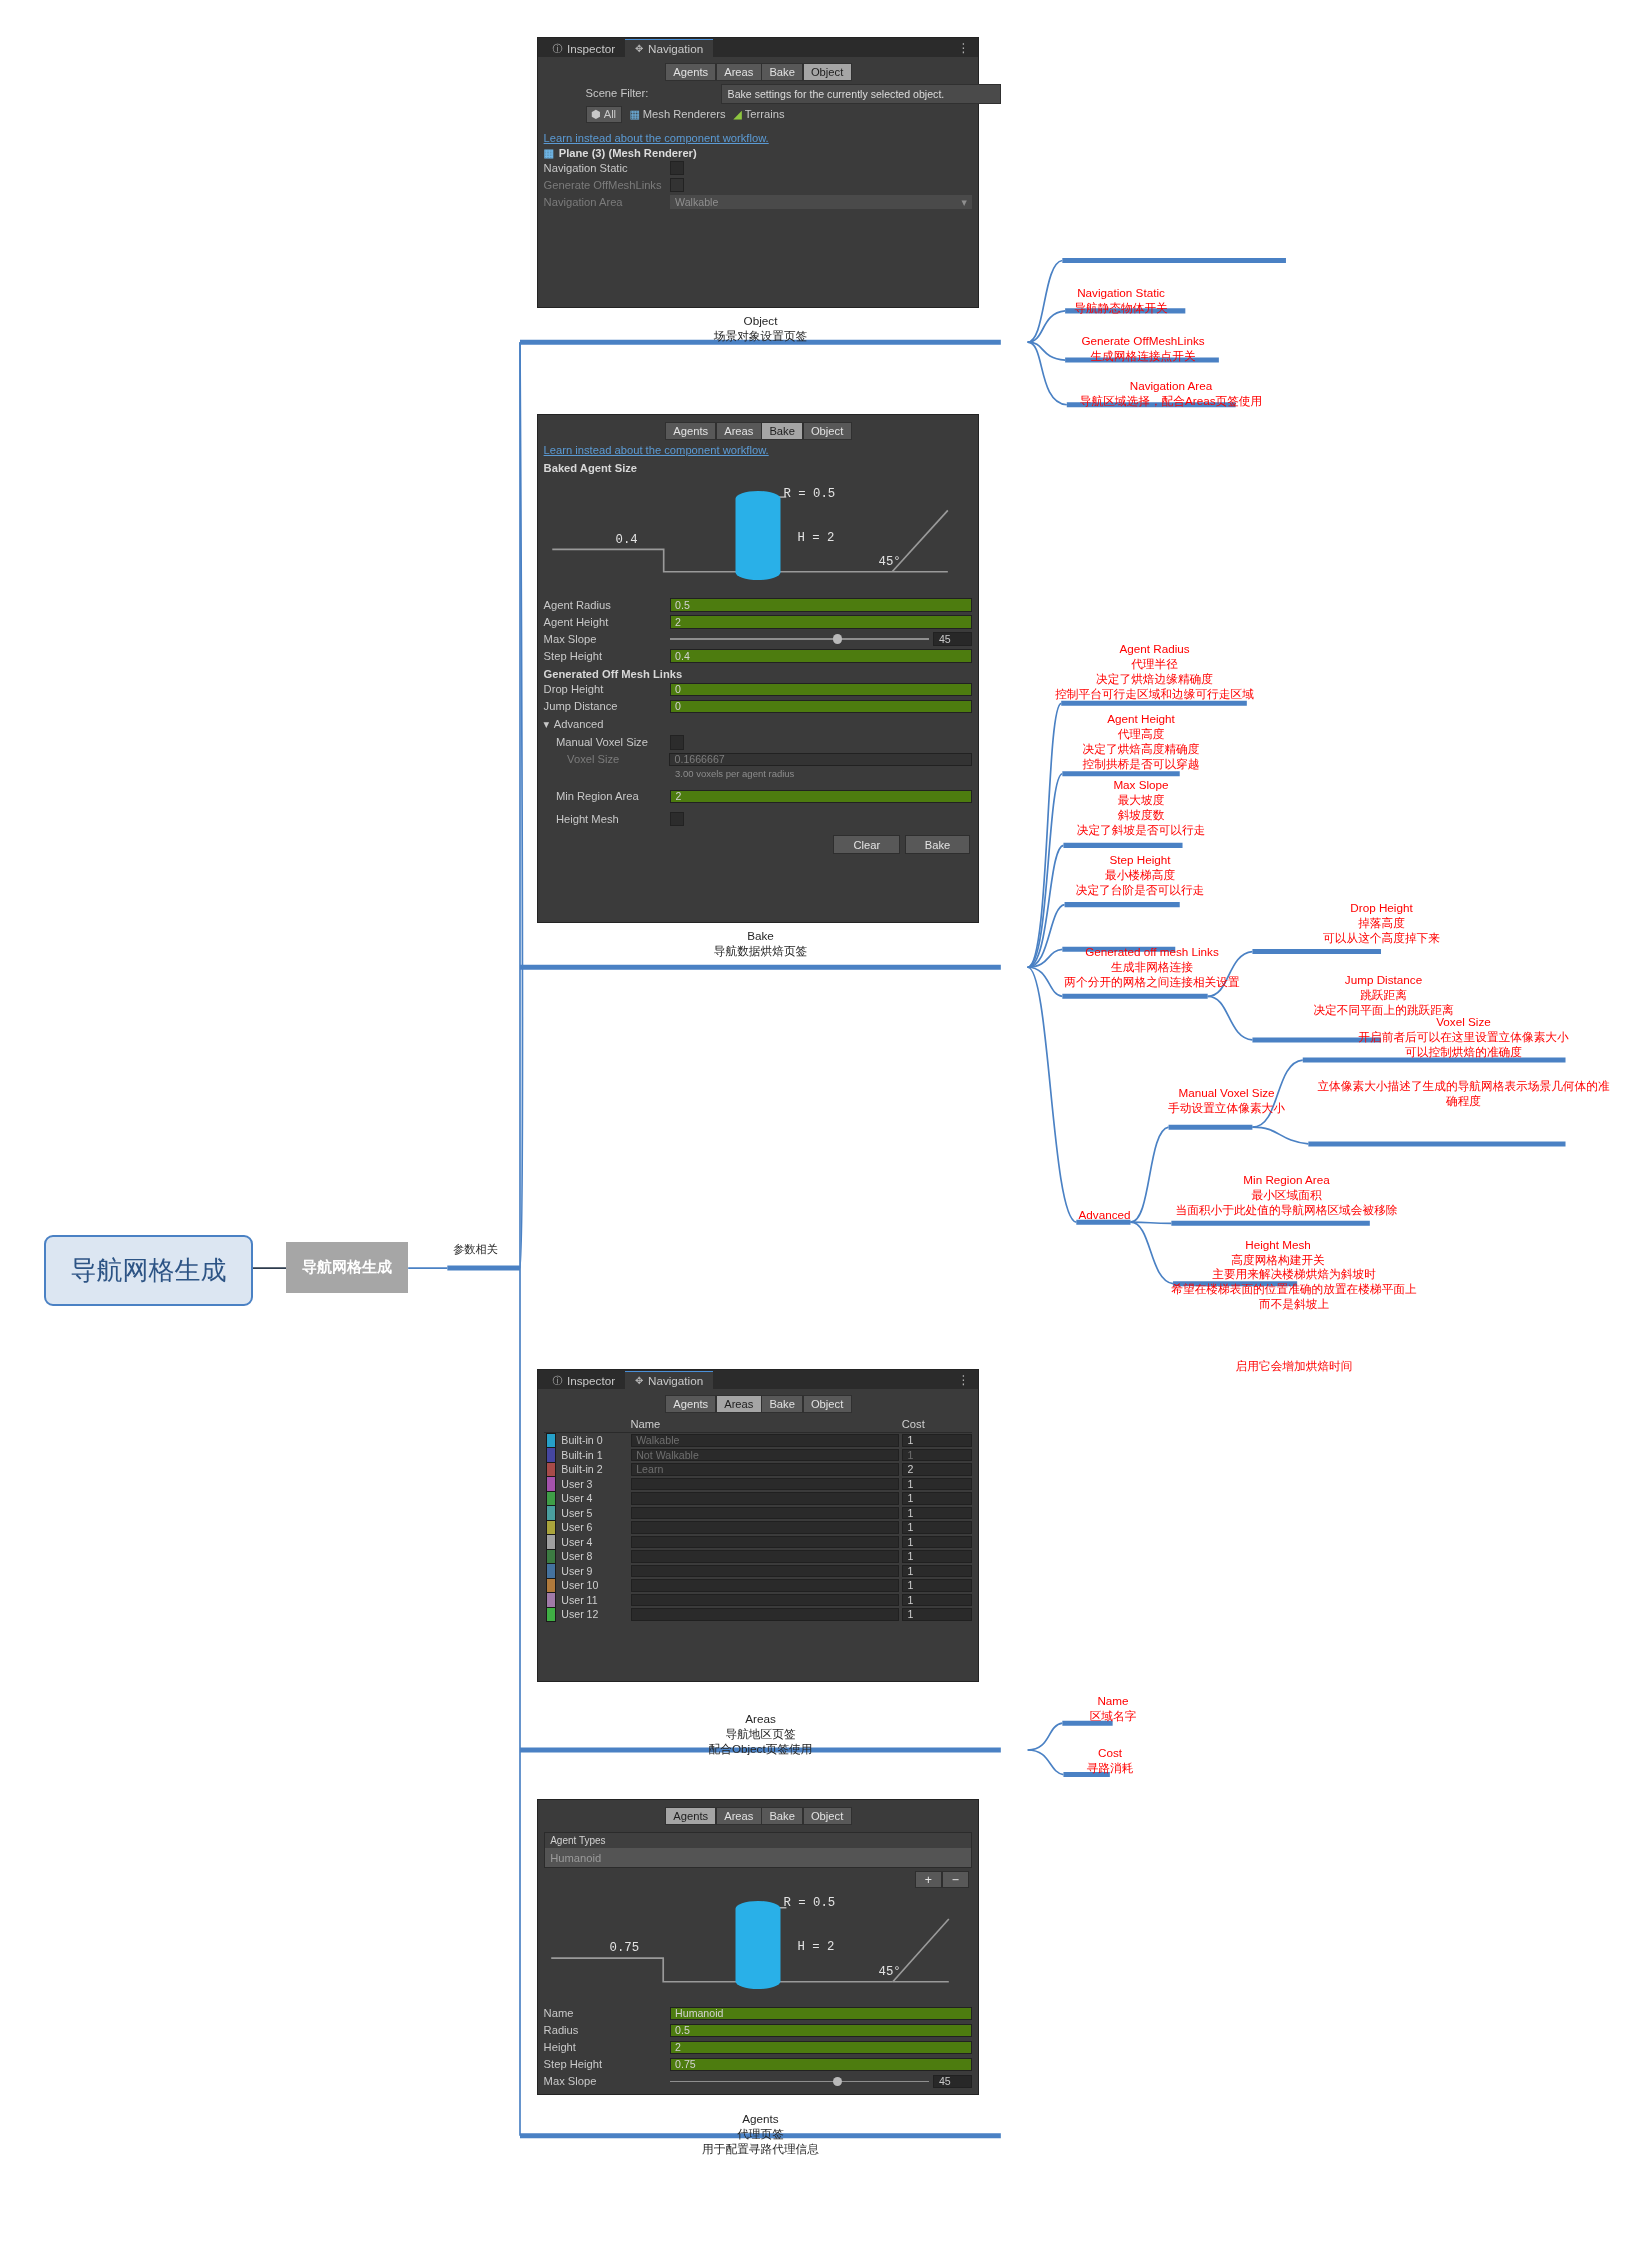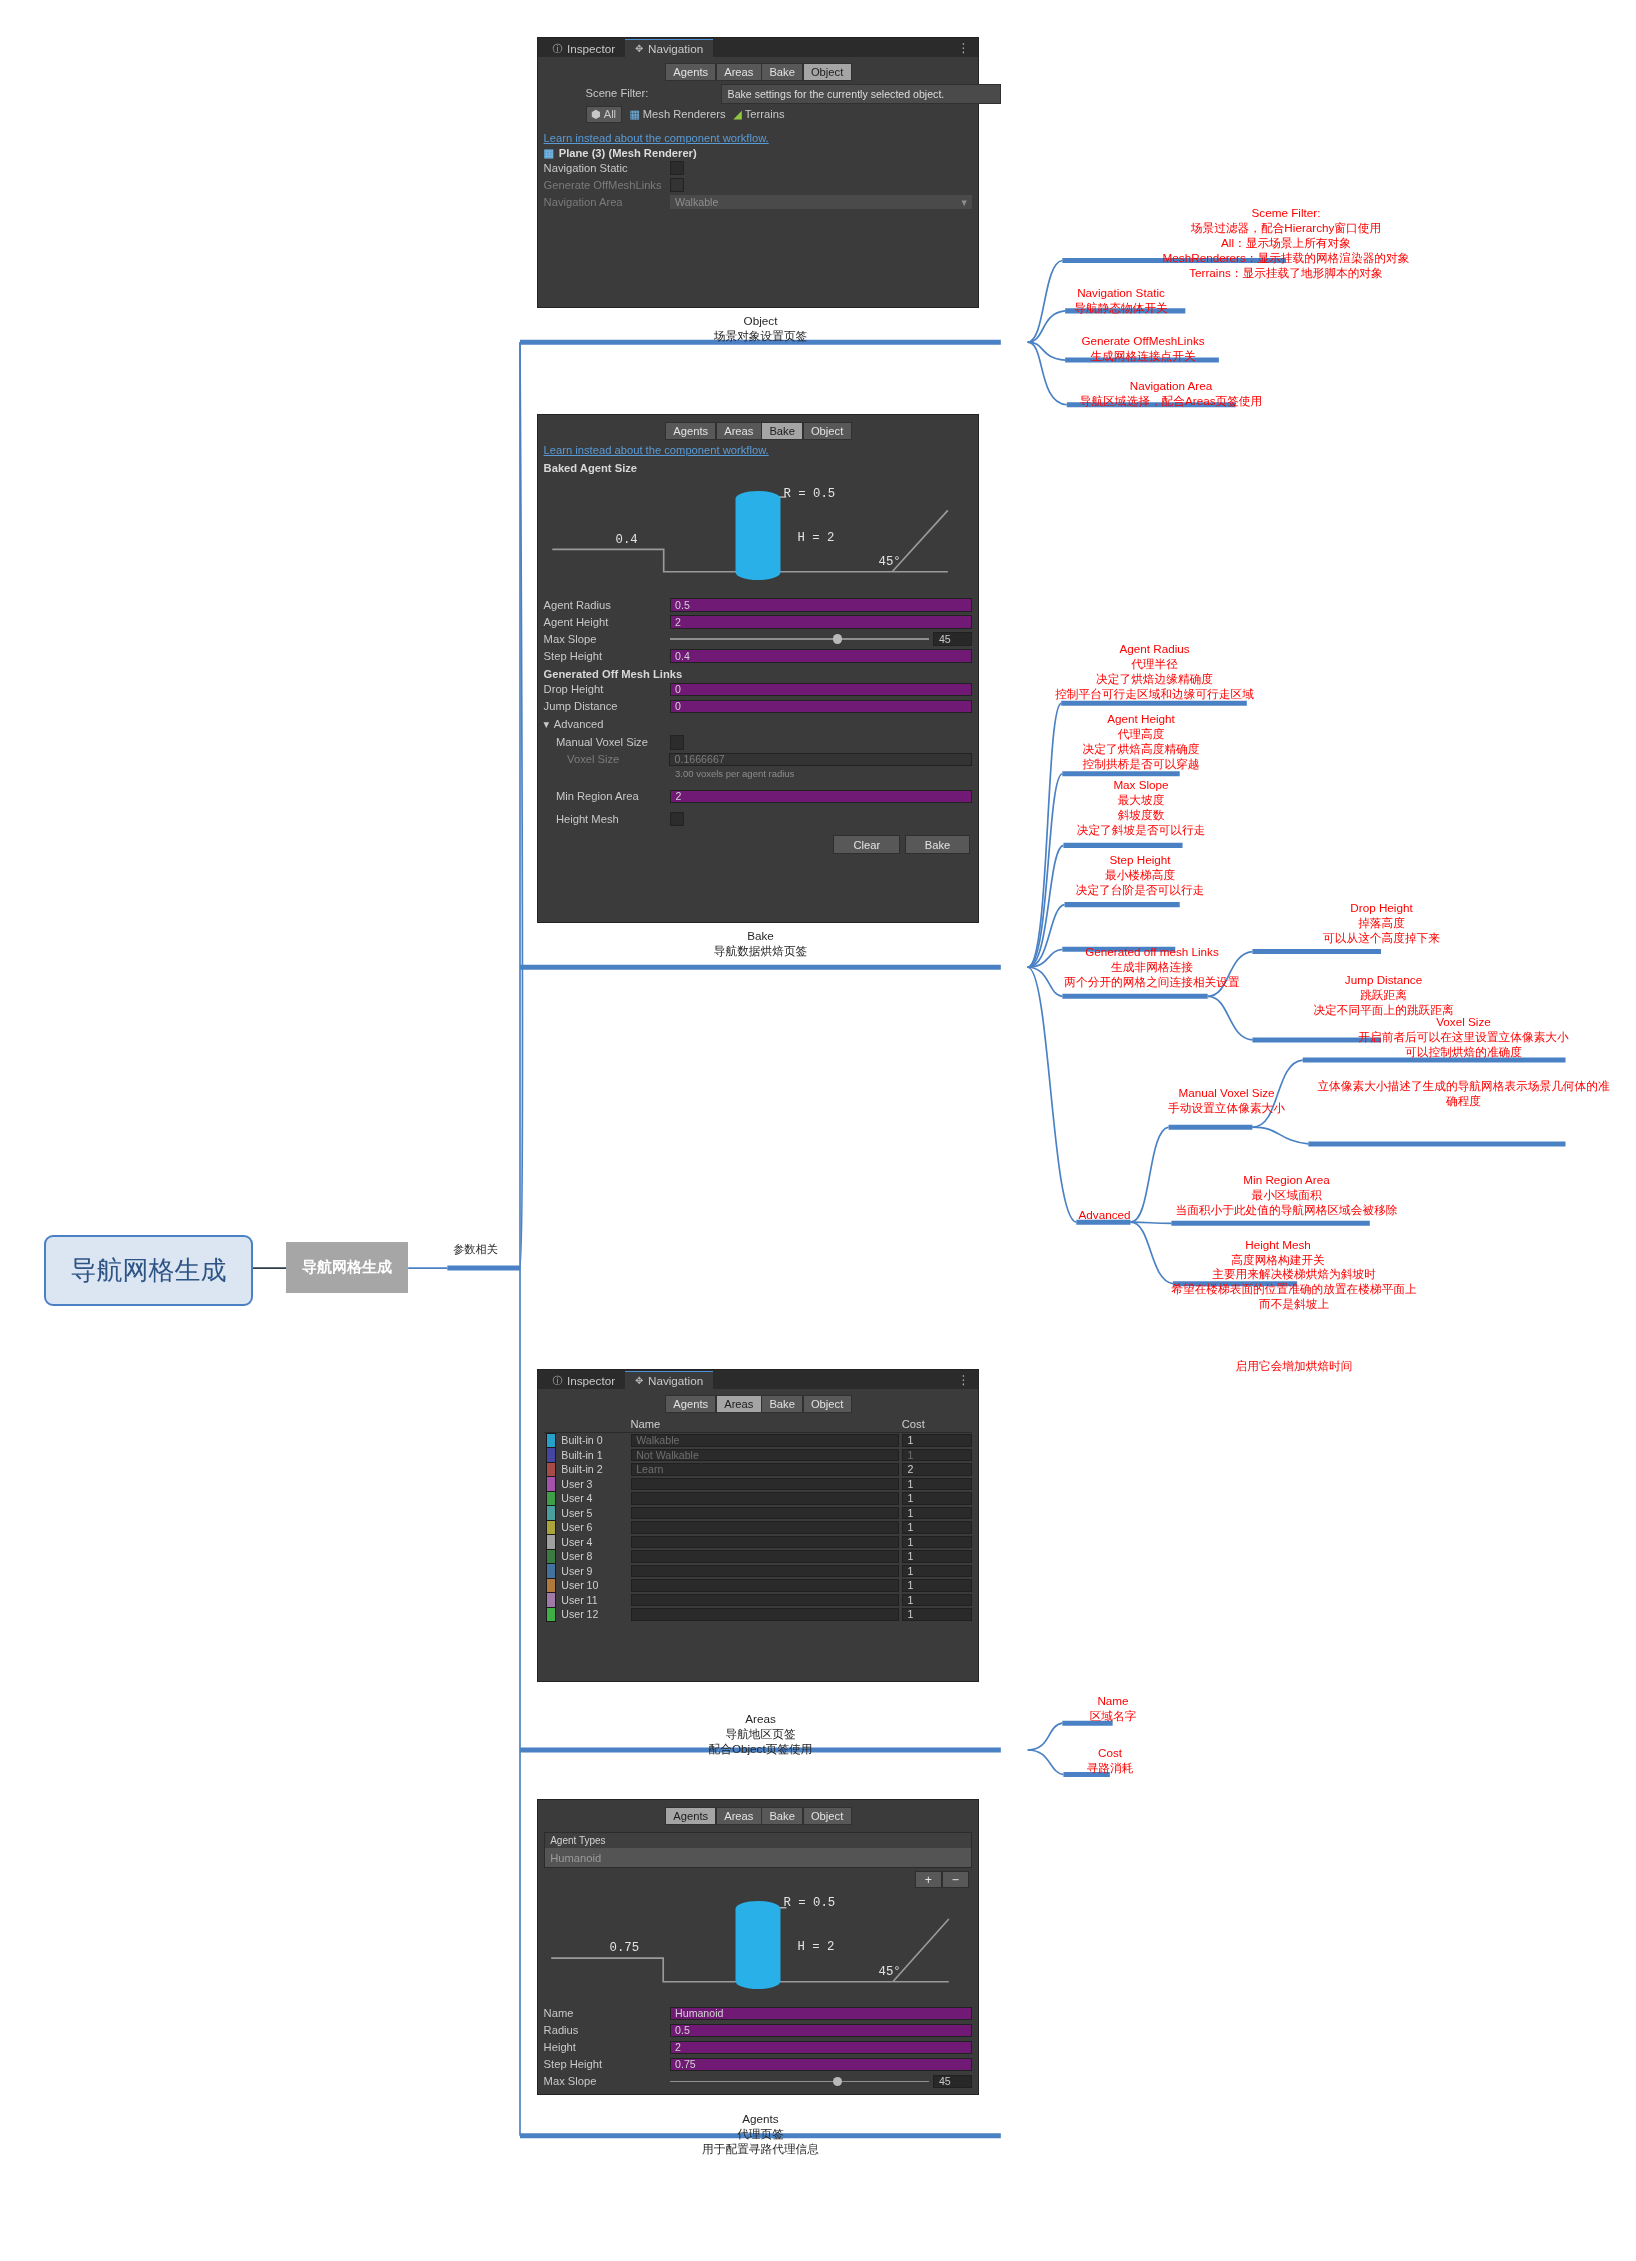--- a/index.html
+++ b/index.html
@@ -22,21 +22,21 @@
   .tabicon{font-size:10px;color:#b7b7b7;}
 
   .segbar{display:flex;justify-content:center;padding:5.6px 0 2.2px 0;}
   .seg{background:#585858;border:0.6px solid #303030;color:#e2e2e2;font-size:11.2px;
        padding:2.2px 7.3px;margin-right:-0.6px;}
   .seg.active{background:#a5a5a5;color:#1d1d1d;}
 
   .row{display:flex;align-items:center;height:17px;padding:0 5.6px;font-size:11.2px;}
   .row .lab{width:126px;color:#c9c9c9;}
   .row .lab.dim{color:#7b7b7b;}
-  .field{flex:1;background:#701a75;border:0.6px solid #212121;color:#d2d2d2;height:13.4px;
+  .field{flex:1;background:#4d7c0f;border:0.6px solid #212121;color:#d2d2d2;height:13.4px;
          display:flex;align-items:center;padding:0 4.5px;font-size:10.6px;box-sizing:border-box;}
   .field.dim{color:#7d7d7d;background:#333;}
   .field.flat{background:#4a4a4a;border-color:#4a4a4a;color:#8f8f8f;}
   .cbx{width:12.3px;height:12.3px;background:#2c2c2c;border:0.6px solid #222;}
   .cbx.dim{background:#333;}
   .sec{font-size:11.2px;font-weight:bold;color:#d8d8d8;padding:3.4px 5.6px 1.1px 5.6px;}
   .link{color:#5b9bd5;text-decoration:underline;font-size:11.2px;padding:2.2px 5.6px;}
   .hint{background:#4a4a4a;border:0.6px solid #303030;color:#dcdcdc;font-size:10.6px;
         padding:2.8px 5.6px;}
   .small{font-size:9.5px;color:#8d8d8d;padding-left:137px;}
@@ -481,25 +481,20 @@
           </div>
         <div class="sval">45</div>
       </div>
     </div>
   </div>
 
   <div class="cap" style="left:660px;top:2111px;width:201px;">Agents
 代理页签
 用于配置寻路代理信息</div>
 
-  <div class="mm" style="left:1029px;top:206px;width:514px;">Sceme Filter:
-场景过滤器，配合Hierarchy窗口使用
-All：显示场景上所有对象
-MeshRenderers：显示挂载的网格渲染器的对象
-Terrains：显示挂载了地形脚本的对象</div>
   <div class="mm" style="left:1037px;top:286px;width:168px;">Navigation Static
 导航静态物体开关</div>
   <div class="mm" style="left:1037px;top:334px;width:212px;">Generate OffMeshLinks
 生成网格连接点开关</div>
   <div class="mm" style="left:1037px;top:379px;width:268px;">Navigation Area
 导航区域选择，配合Areas页签使用</div>
 
   <div class="mm" style="left:1026px;top:642px;width:257px;">Agent Radius
 代理半径
 决定了烘焙边缘精确度

